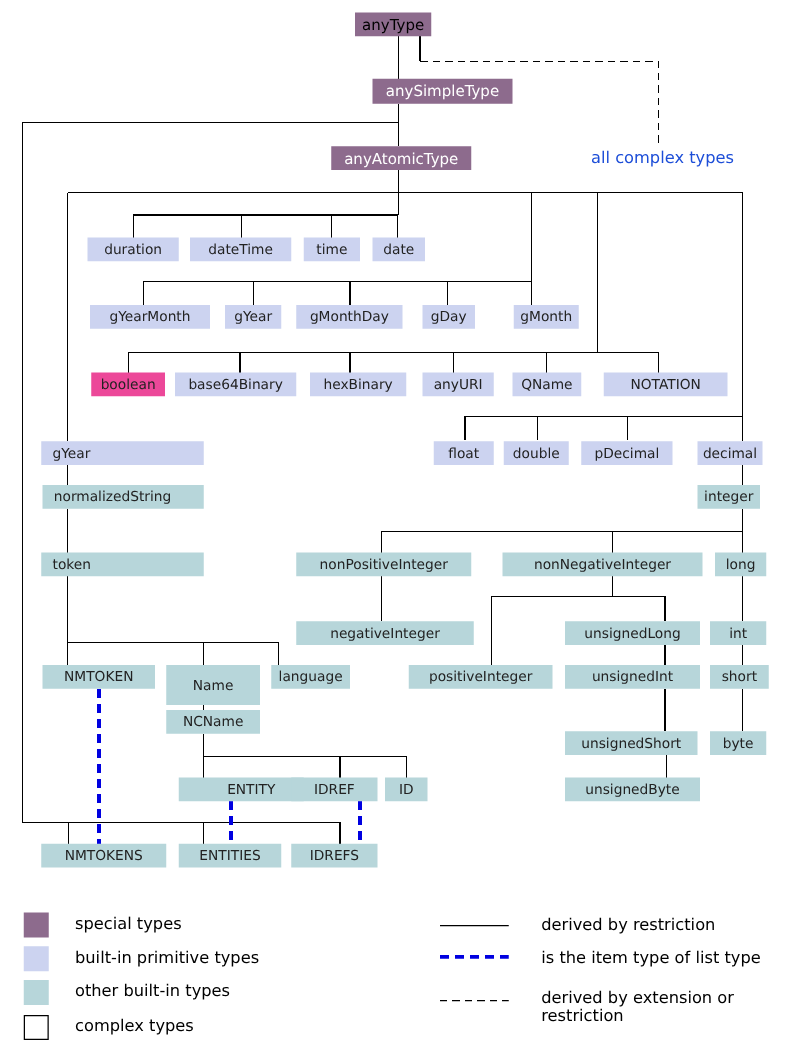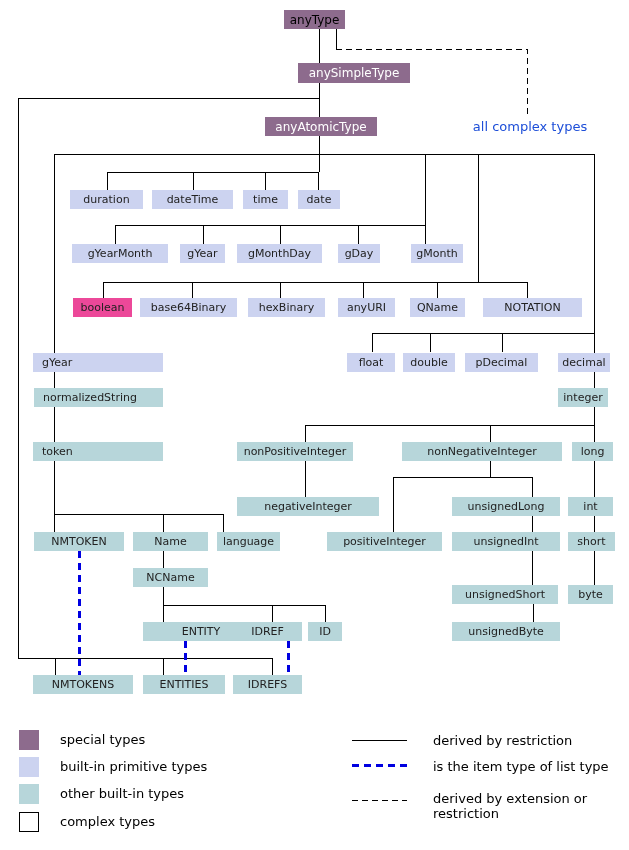--- a/index.html
+++ b/index.html
@@ -116,28 +116,28 @@
       <div class="node" style="left: 410px; top: 298px; width: 55px; height: 19px; background: rgb(204, 211, 240);">QName</div>
       <div class="node" style="left: 483px; top: 298px; width: 99px; height: 19px; background: rgb(204, 211, 240);">NOTATION</div>
       <div class="node" style="left: 33px; top: 353px; width: 130px; height: 19px; background: rgb(204, 211, 240); justify-content: flex-start; padding-left: 9px; box-sizing: border-box;">gYear</div>
       <div class="node" style="left: 347px; top: 353px; width: 48px; height: 19px; background: rgb(204, 211, 240);">float</div>
       <div class="node" style="left: 403px; top: 353px; width: 52px; height: 19px; background: rgb(204, 211, 240);">double</div>
       <div class="node" style="left: 465px; top: 353px; width: 73px; height: 19px; background: rgb(204, 211, 240);">pDecimal</div>
       <div class="node" style="left: 558px; top: 353px; width: 52px; height: 19px; background: rgb(204, 211, 240);">decimal</div>
       <div class="node" style="left: 34px; top: 388px; width: 129px; height: 19px; background: rgb(183, 214, 218); justify-content: flex-start; padding-left: 9px; box-sizing: border-box;">normalizedString</div>
       <div class="node" style="left: 558px; top: 388px; width: 50px; height: 19px; background: rgb(183, 214, 218);">integer</div>
       <div class="node" style="left: 33px; top: 442px; width: 130px; height: 19px; background: rgb(183, 214, 218); justify-content: flex-start; padding-left: 9px; box-sizing: border-box;">token</div>
-      <div class="node" style="left: 237px; top: 442px; width: 116px; height: 19px; background: rgb(183, 214, 218);">nonPositiveInteger</div>
+      <div class="node" style="left: 237px; top: 442px; width: 140px; height: 19px; background: rgb(183, 214, 218);">nonPositiveInteger</div>
       <div class="node" style="left: 402px; top: 442px; width: 160px; height: 19px; background: rgb(183, 214, 218);">nonNegativeInteger</div>
       <div class="node" style="left: 572px; top: 442px; width: 41px; height: 19px; background: rgb(183, 214, 218);">long</div>
       <div class="node" style="left: 237px; top: 497px; width: 142px; height: 19px; background: rgb(183, 214, 218);">negativeInteger</div>
       <div class="node" style="left: 452px; top: 497px; width: 108px; height: 19px; background: rgb(183, 214, 218); text-align: center;">unsignedLong</div>
       <div class="node" style="left: 568px; top: 497px; width: 45px; height: 19px; background: rgb(183, 214, 218);">int</div>
       <div class="node" style="left: 34px; top: 532px; width: 90px; height: 19px; background: rgb(183, 214, 218);">NMTOKEN</div>
-      <div class="node" style="left: 133px; top: 532px; width: 75px; height: 19px; background: rgb(183, 214, 218);">Name</div>
+      <div class="node" style="left: 133px; top: 532px; width: 75px; height: 32px; background: rgb(183, 214, 218);">Name</div>
       <div class="node" style="left: 217px; top: 532px; width: 63px; height: 19px; background: rgb(183, 214, 218);">language</div>
       <div class="node" style="left: 327px; top: 532px; width: 115px; height: 19px; background: rgb(183, 214, 218);">positiveInteger</div>
       <div class="node" style="left: 452px; top: 532px; width: 108px; height: 19px; background: rgb(183, 214, 218);">unsignedInt</div>
       <div class="node" style="left: 568px; top: 532px; width: 47px; height: 19px; background: rgb(183, 214, 218);">short</div>
       <div class="node" style="left: 133px; top: 568px; width: 75px; height: 19px; background: rgb(183, 214, 218);">NCName</div>
       <div class="node" style="left: 452px; top: 585px; width: 106px; height: 19px; background: rgb(183, 214, 218);">unsignedShort</div>
       <div class="node" style="left: 568px; top: 585px; width: 45px; height: 19px; background: rgb(183, 214, 218);">byte</div>
       <div class="node" style="left: 143px; top: 622px; width: 84px; height: 19px; background: rgb(183, 214, 218); padding-left: 16px;">ENTITY</div>
       <div class="node" style="left: 233px; top: 622px; width: 69px; height: 19px; background: rgb(183, 214, 218);">IDREF</div>
       <div class="node" style="left: 308px; top: 622px; width: 34px; height: 19px; background: rgb(183, 214, 218);">ID</div>

